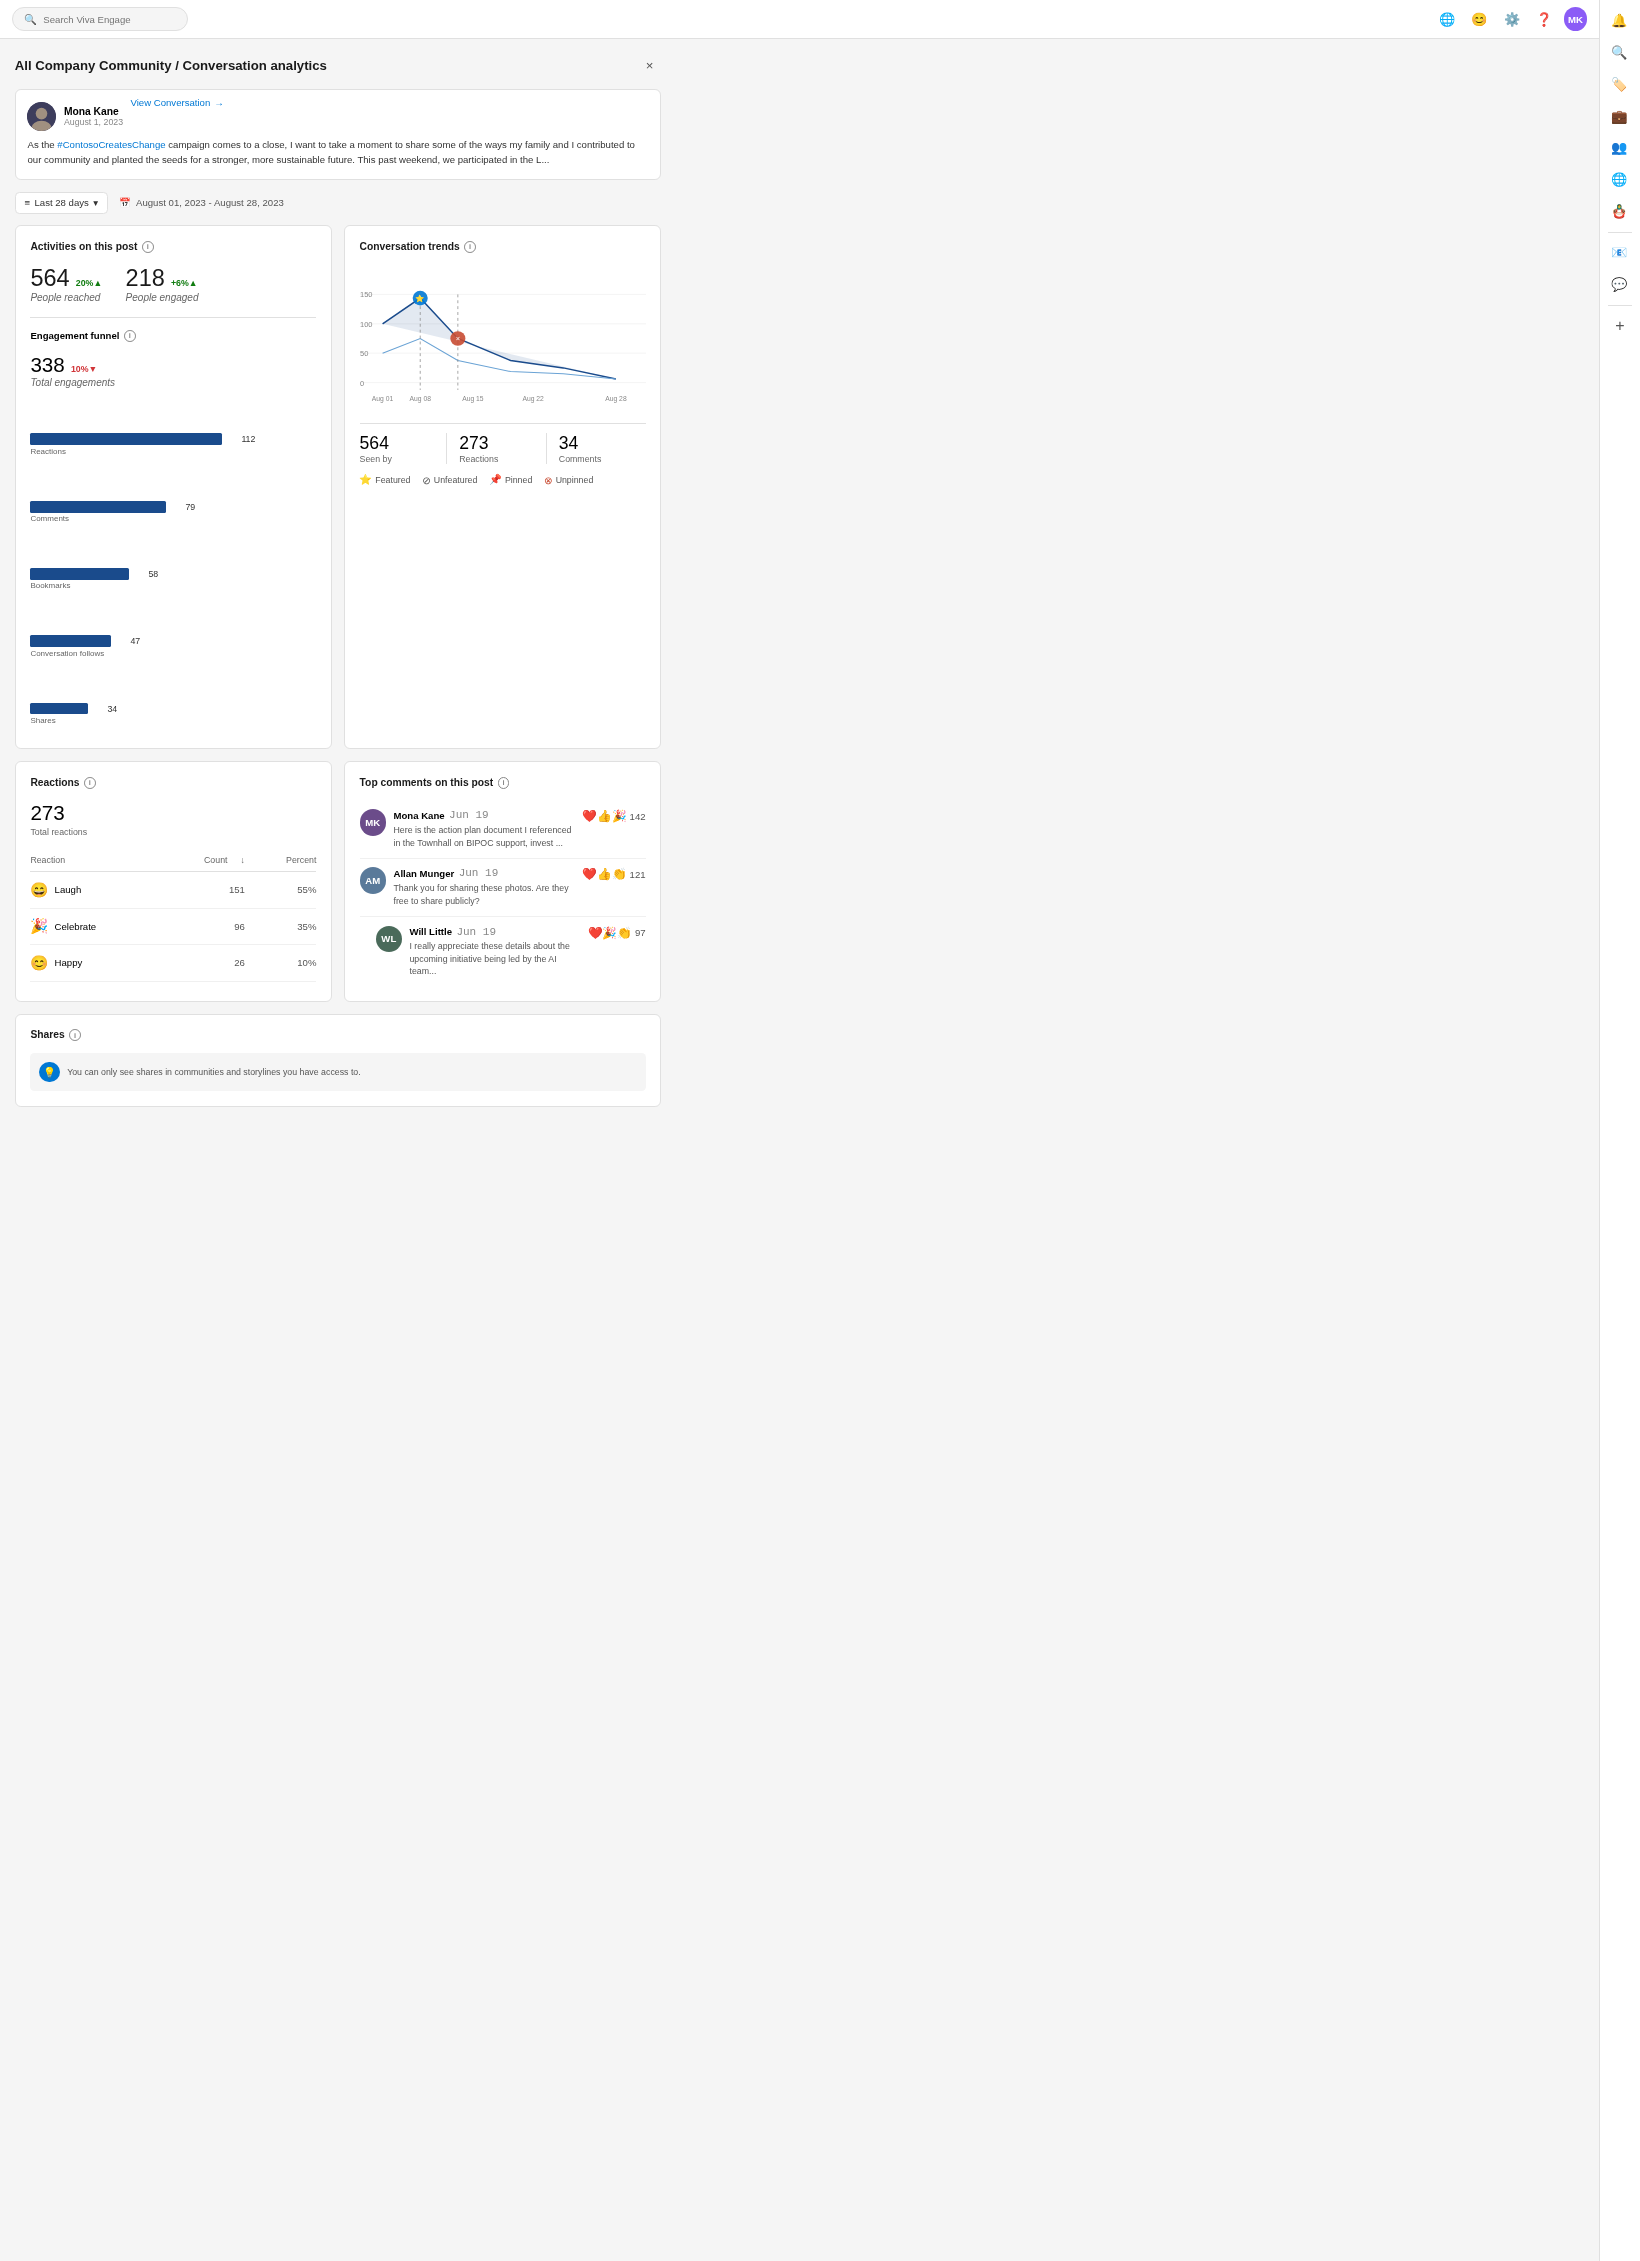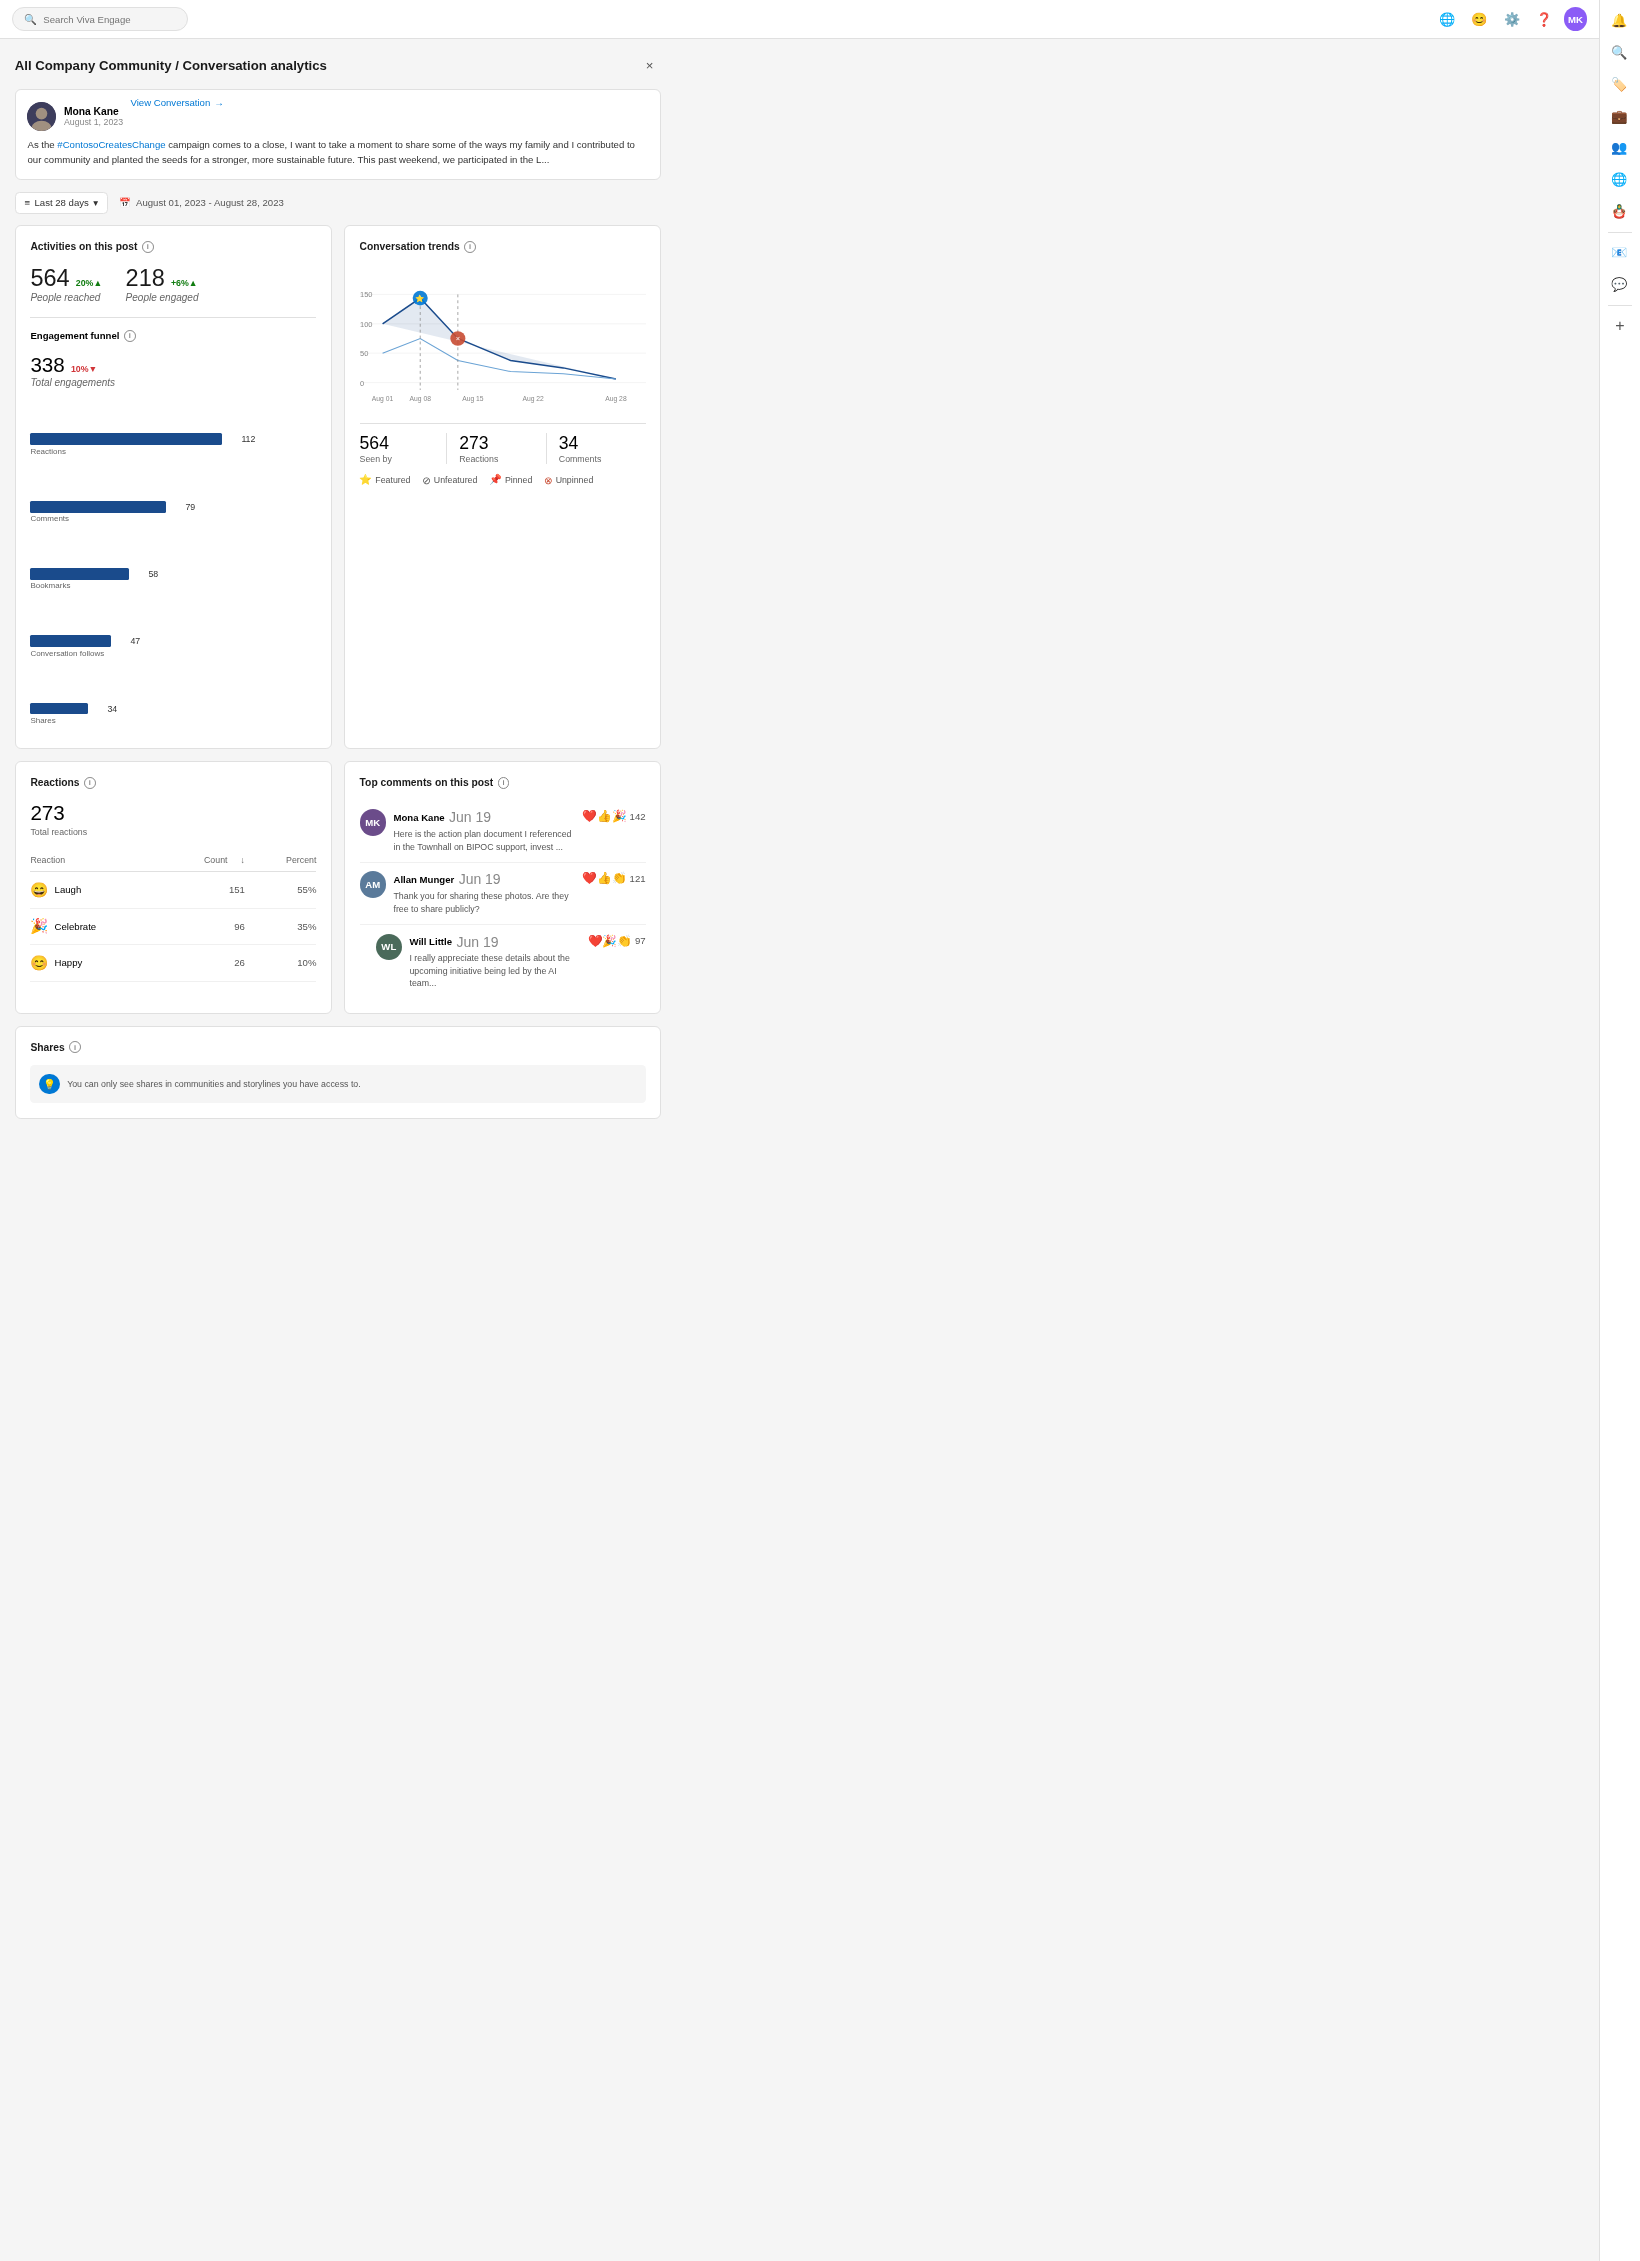--- a/index.html
+++ b/index.html
@@ -220,21 +220,20 @@
       border-radius: 5.9px;
       padding: 14.7px;
     }
 
     .card-title {
       font-size: 10.3px;
       font-weight: 600;
       color: #1a1a1a;
       margin-bottom: 11.8px;
       display: flex;
-      align-items: center;
       gap: 4.4px;
     }
     .info-icon {
       width: 11.8px;
       height: 11.8px;
       border-radius: 50%;
       border: 0.7px solid #888;
       display: inline-flex;
       align-items: center;
       justify-content: center;
@@ -412,21 +411,21 @@
       flex-shrink: 0;
     }
     .comment-body { flex: 1; }
     .comment-author-line {
       display: flex;
       align-items: center;
       gap: 4.4px;
       margin-bottom: 2.9px;
     }
     .comment-author { font-size: 9.6px; font-weight: 600; }
-    .comment-date { font-size: 14px; color: #888; }
+    .comment-date { font-size: 11px; color: #888; font-family: Liberation Mono, monospace; }
     .comment-text { font-size: 8.8px; color: #555; line-height: 1.4; }
     .comment-reactions {
       display: flex;
       align-items: center;
       gap: 2.9px;
       margin-left: auto;
       flex-shrink: 0;
     }
     .comment-reaction-count { font-size: 9.6px; color: #555; }
 

